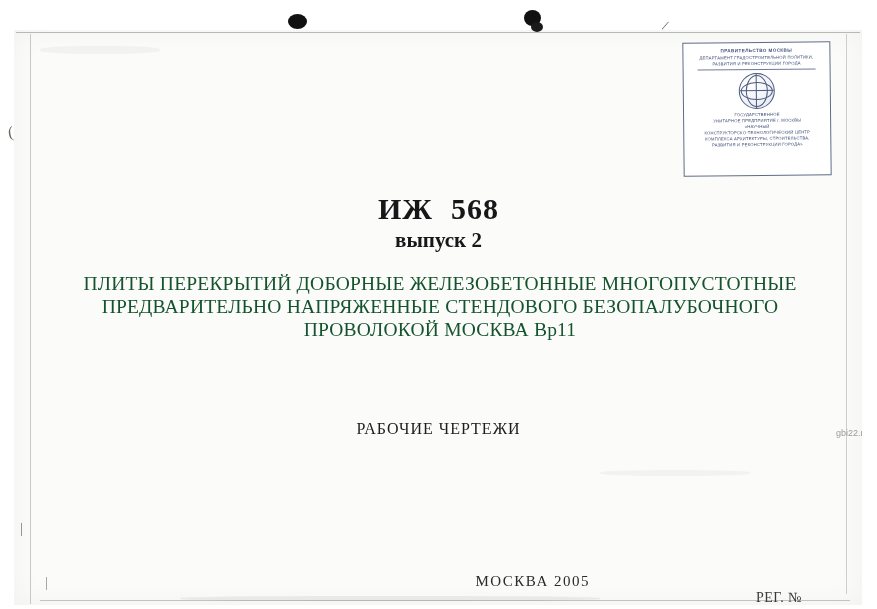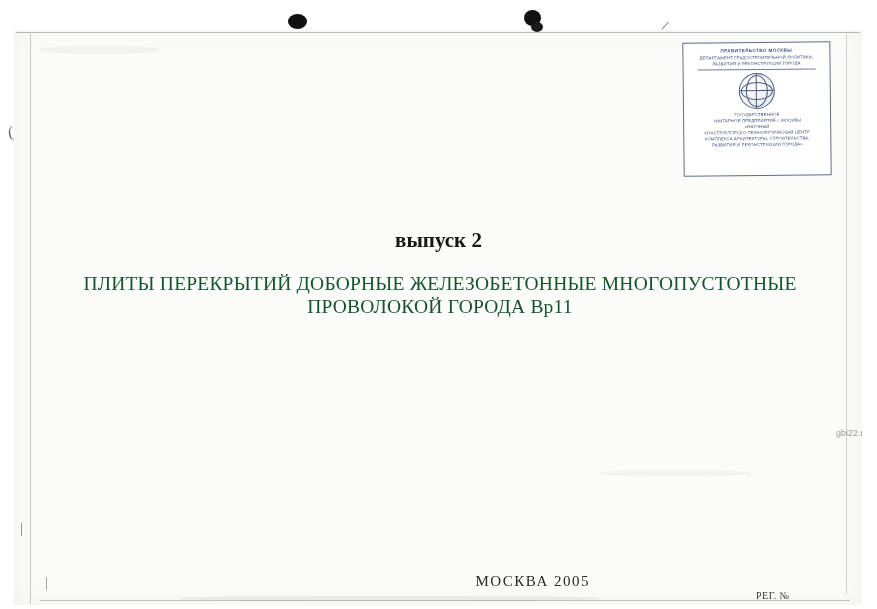--- a/index.html
+++ b/index.html
@@ -229,21 +229,21 @@
     font-size: 15px;
     letter-spacing: 1.5px;
     color: #2a2a2d;
     width: 260px;
     text-align: right;
   }
   .footer-reg {
     position: absolute;
     left: 756px;
     top: 590px;
-    font-size: 10px;
+    font-size: 14px;
     letter-spacing: 0.5px;
     color: #3a3a3d;
   }
   .watermark {
     position: absolute;
     left: 836px;
     top: 428px;
     font-size: 9px;
     color: #9a9a95;
     font-family: "Liberation Sans", sans-serif;
@@ -298,27 +298,32 @@
       <div class="globe-ell2"></div>
     </div>
     <div class="st-line">ГОСУДАРСТВЕННОЕ</div>
     <div class="st-line">УНИТАРНОЕ ПРЕДПРИЯТИЕ г. МОСКВЫ</div>
     <div class="st-line">«НАУЧНЫЙ</div>
     <div class="st-line">КОНСТРУКТОРСКО-ТЕХНОЛОГИЧЕСКИЙ ЦЕНТР</div>
     <div class="st-line">КОМПЛЕКСА АРХИТЕКТУРЫ, СТРОИТЕЛЬСТВА,</div>
     <div class="st-line">РАЗВИТИЯ И РЕКОНСТРУКЦИИ ГОРОДА»</div>
   </div>
 
+  <div class="title-main">
+    <span>ИЖ</span><span class="gap"></span><span>568</span>
+  </div>
 
   <div class="title-sub">выпуск  2</div>
 
   <div class="desc">
     <span class="ln">ПЛИТЫ ПЕРЕКРЫТИЙ   ДОБОРНЫЕ ЖЕЛЕЗОБЕТОННЫЕ МНОГОПУСТОТНЫЕ</span>
-    <span class="ln">ПРОВОЛОКОЙ  ГОРОДА  Вр11</span>
+    <span class="ln">ПРЕДВАРИТЕЛЬНО  НАПРЯЖЕННЫЕ  СТЕНДОВОГО  БЕЗОПАЛУБОЧНОГО</span>
+    <span class="ln">ПРОВОЛОКОЙ  МОСКВА  Вр11</span>
   </div>
 
+  <div class="workdraw">РАБОЧИЕ      ЧЕРТЕЖИ</div>
 
   <div class="footer-city">МОСКВА  2005</div>
   <div class="footer-reg">PEГ. №</div>
   <div class="watermark">gbi22.ru</div>
 
   <div class="edge-right"></div>
 </div>
 
 </body></html>

